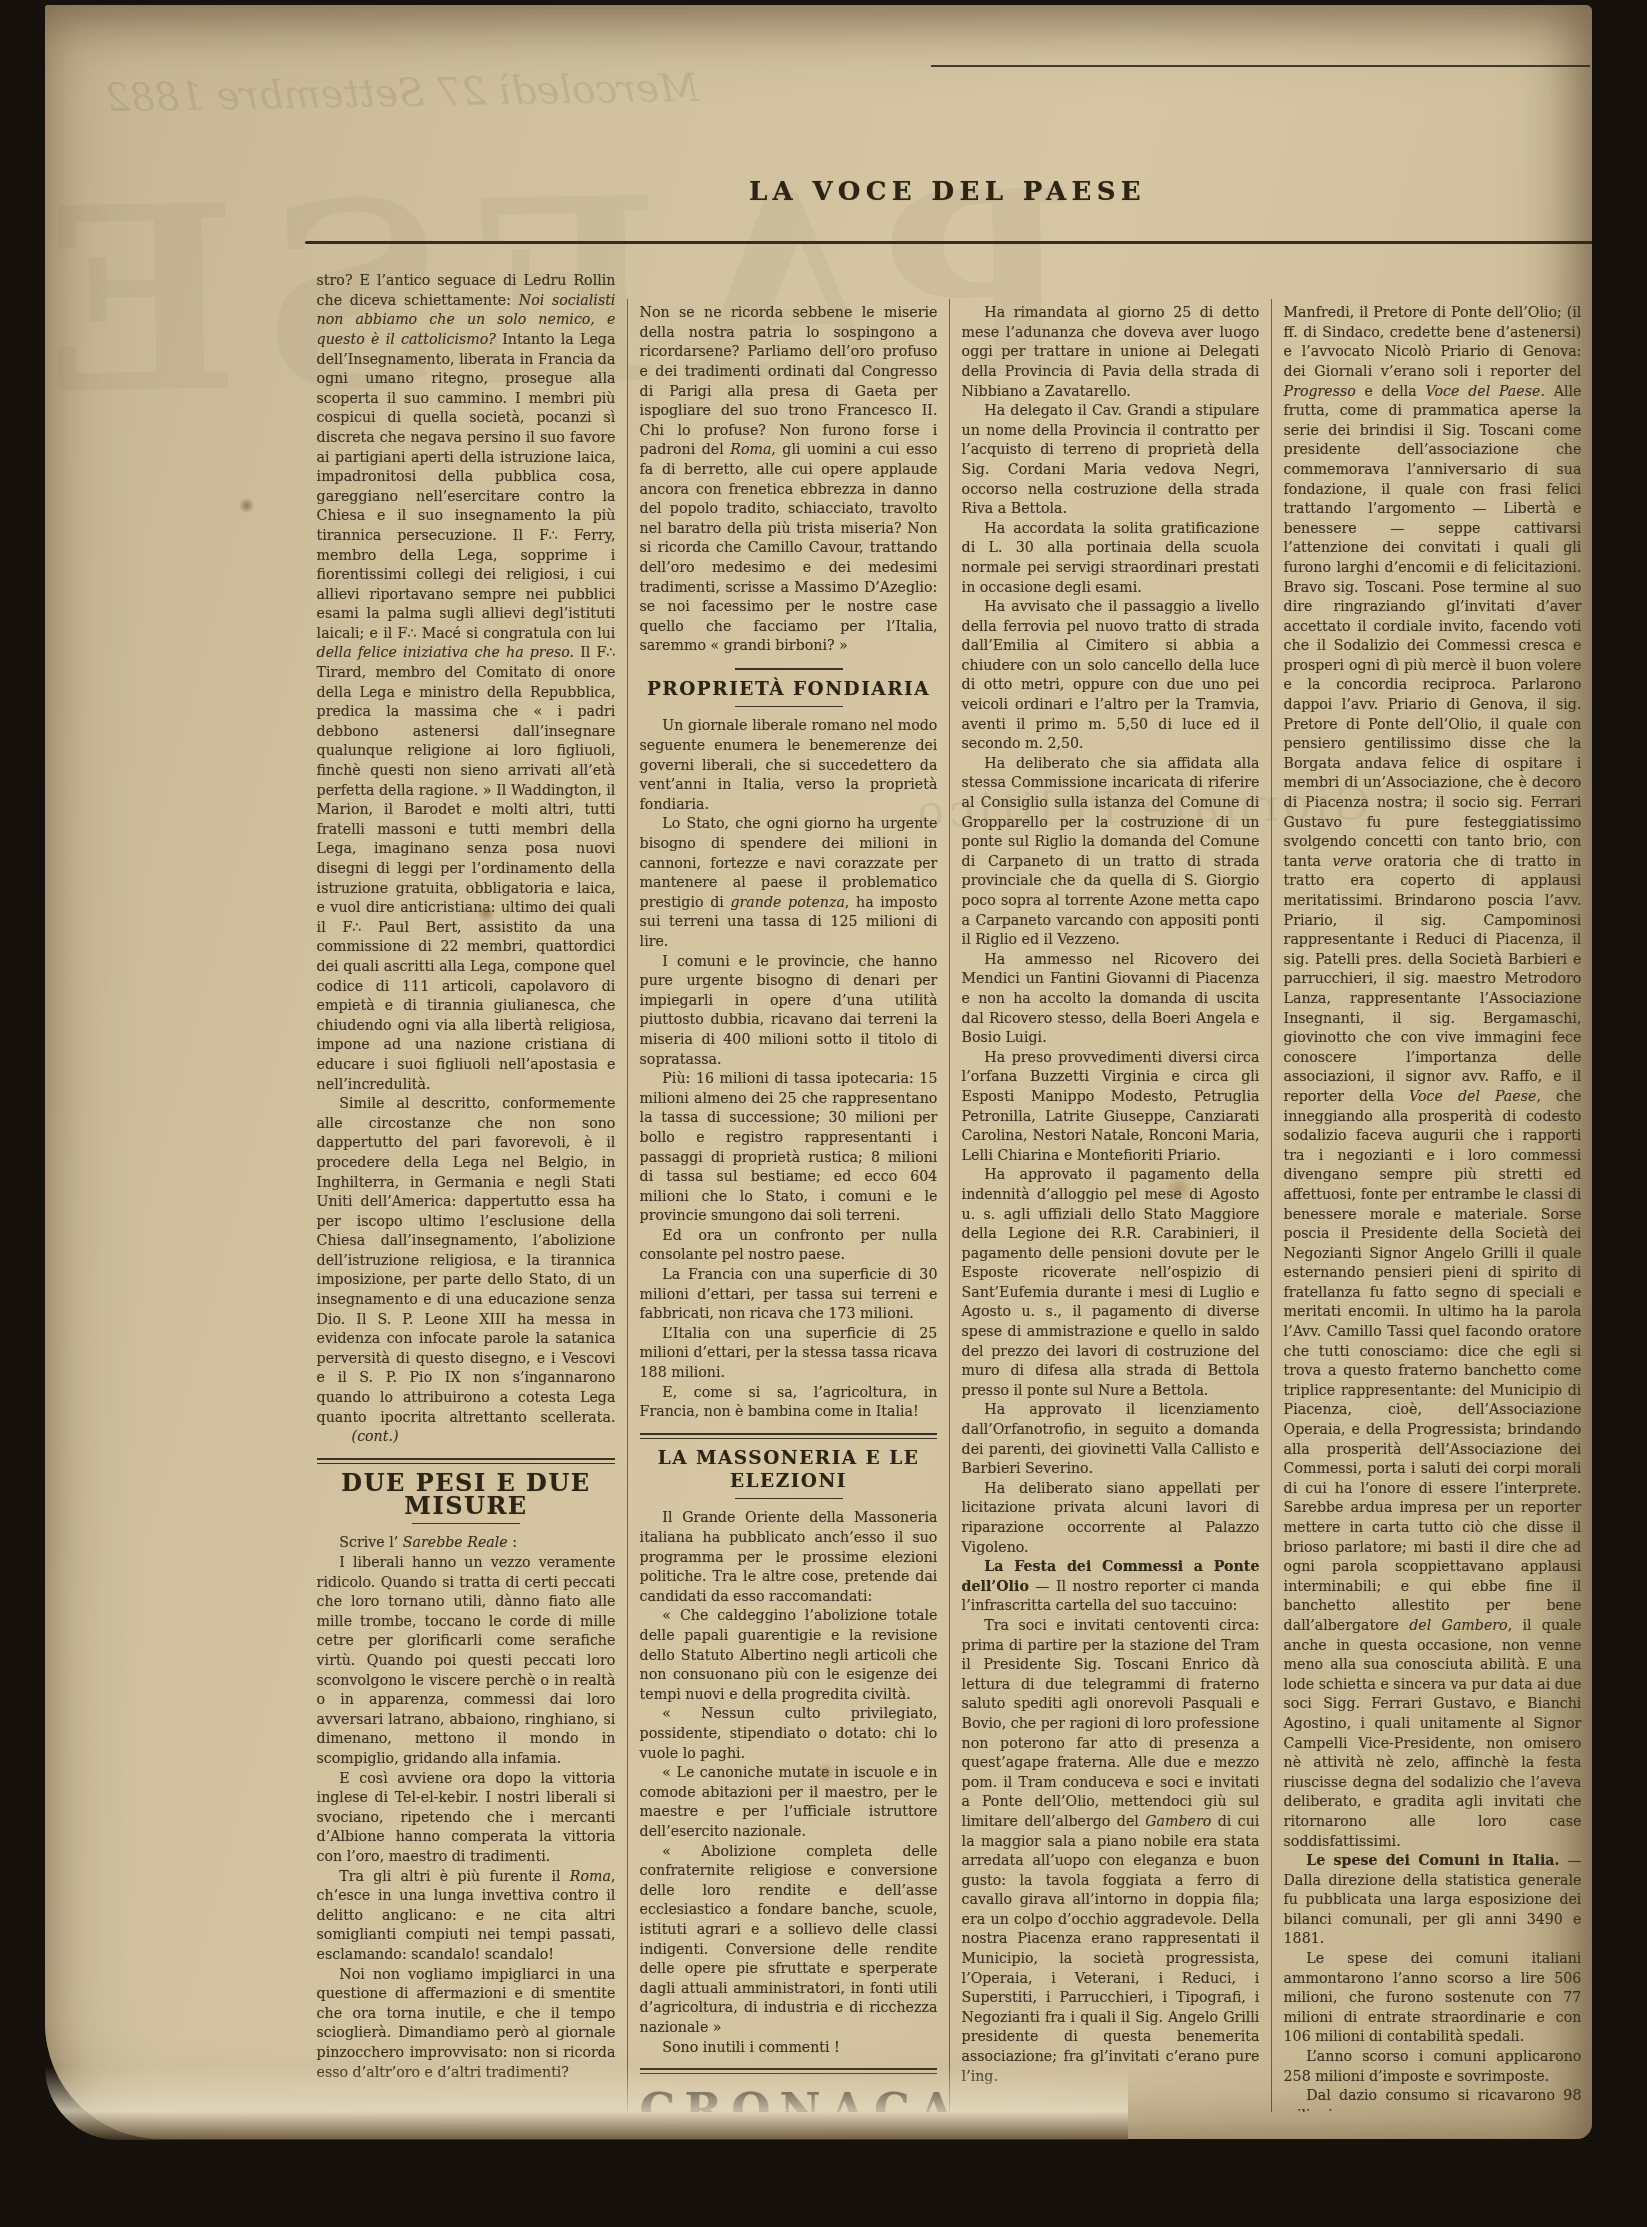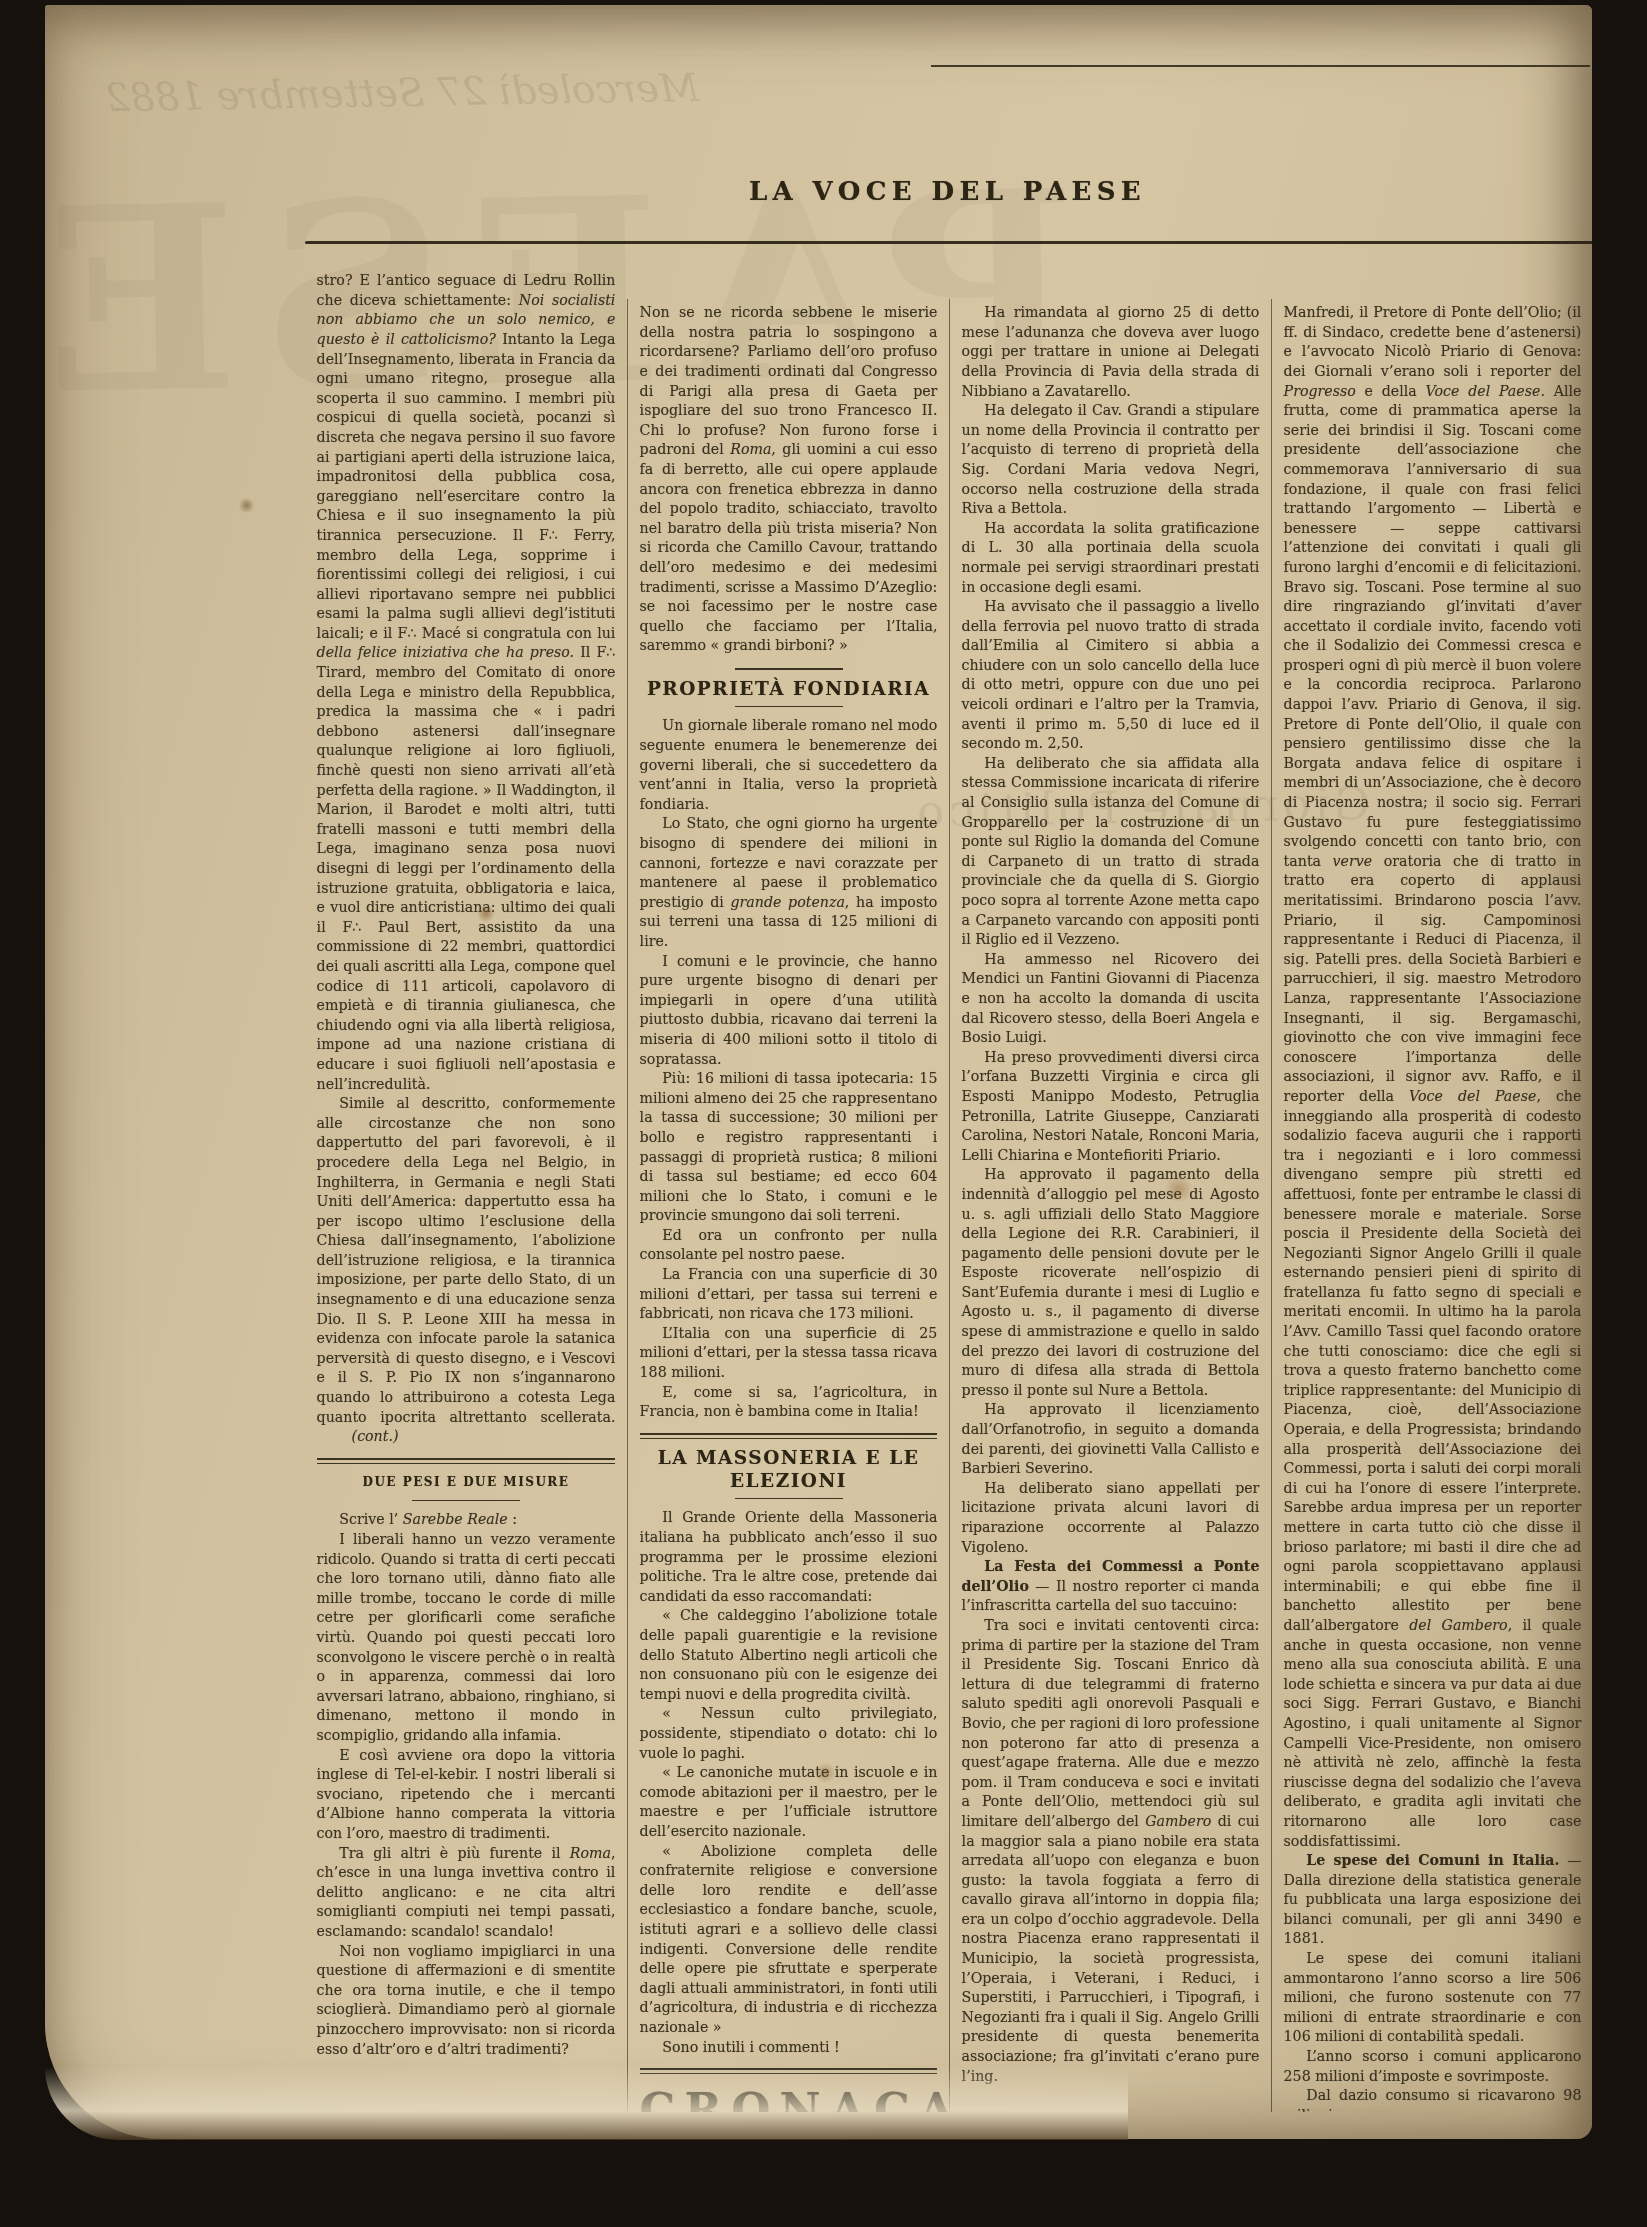--- a/index.html
+++ b/index.html
@@ -47,21 +47,21 @@
     text-shadow:0 0 0.8px rgba(58,50,32,.4);
   }
   .col + .col{border-left:1.5px solid rgba(42,34,18,.6);margin-top:32px;}
   p{margin:0;text-indent:1.6em;}
   p.noindent{text-indent:0;}
   i{font-style:italic;}
   b{font-weight:bold;color:#332b19;}
   .gap{display:inline-block;width:35px;}
   .sect{
     text-align:center;font-weight:bold;letter-spacing:1.5px;color:#2c2514;
-    font-size:12px;line-height:23px;margin:7.7px 0 1.5px;text-indent:0;
+    font-size:24px;line-height:23px;margin:7.7px 0 1.5px;text-indent:0;
   }
   .sect-sm{font-size:18.5px;}
   .cronaca{
     text-align:center;font-weight:bold;font-size:45px;line-height:49px;
     letter-spacing:9.2px;color:#241d10;margin:10.8px 0 0;text-indent:0;
     transform:scaleY(1.05);
   }
   .rule2{border-top:2.3px solid #2a2315;border-bottom:0.8px solid #2a2315;height:3.1px;margin:10.8px 0 7.7px;opacity:.9;}
   .shortrule{width:108px;height:1.5px;background:#2a2315;margin:5.4px auto 9.2px;opacity:.9;}
   .shortrule.above{margin:12.3px auto 6.2px;}

